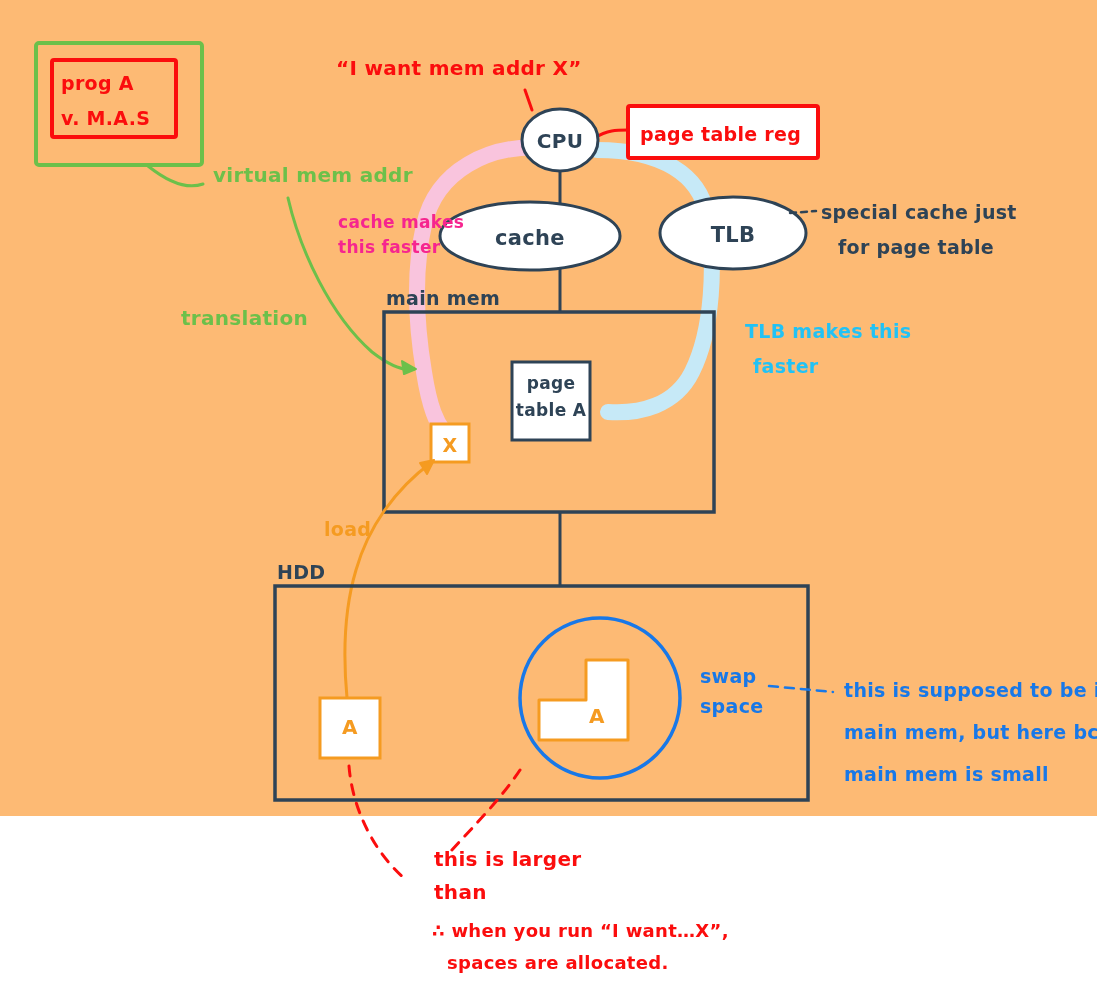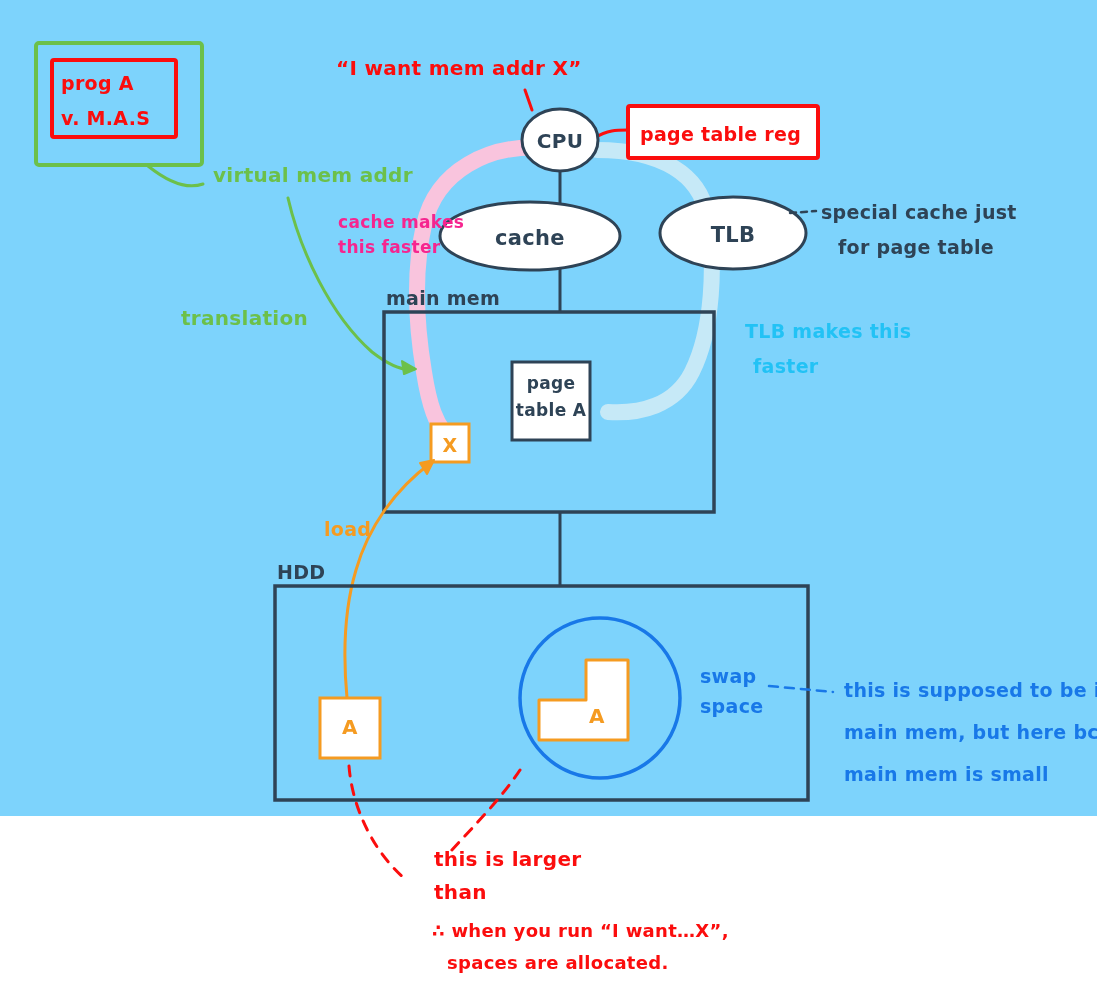--- a/index.html
+++ b/index.html
@@ -10,21 +10,21 @@
   body {
     width: 1097px;
     height: 1000px;
     overflow: hidden;
     font-family: "DejaVu Sans", sans-serif;
   }
   #canvas-wrap {
     position: relative;
     width: 1097px;
     height: 816px;
-    background: #7dd3fc;
+    background: #fdba74;
   }
   svg#diagram {
     position: absolute;
     top: 0;
     left: 0;
     width: 1097px;
     height: 1000px;
   }
   .hand {
     font-family: "DejaVu Sans", sans-serif;

